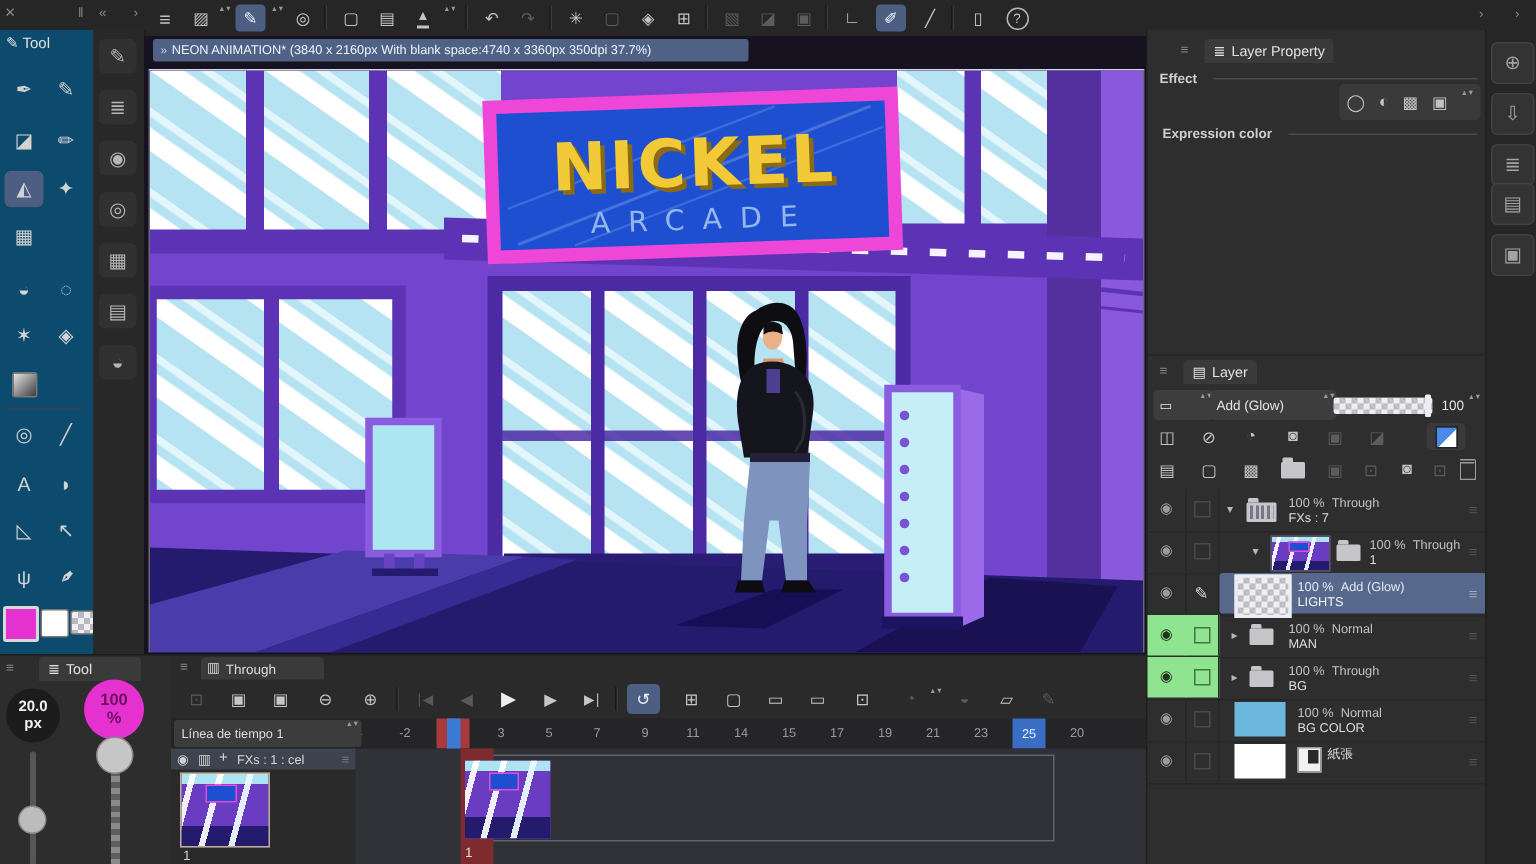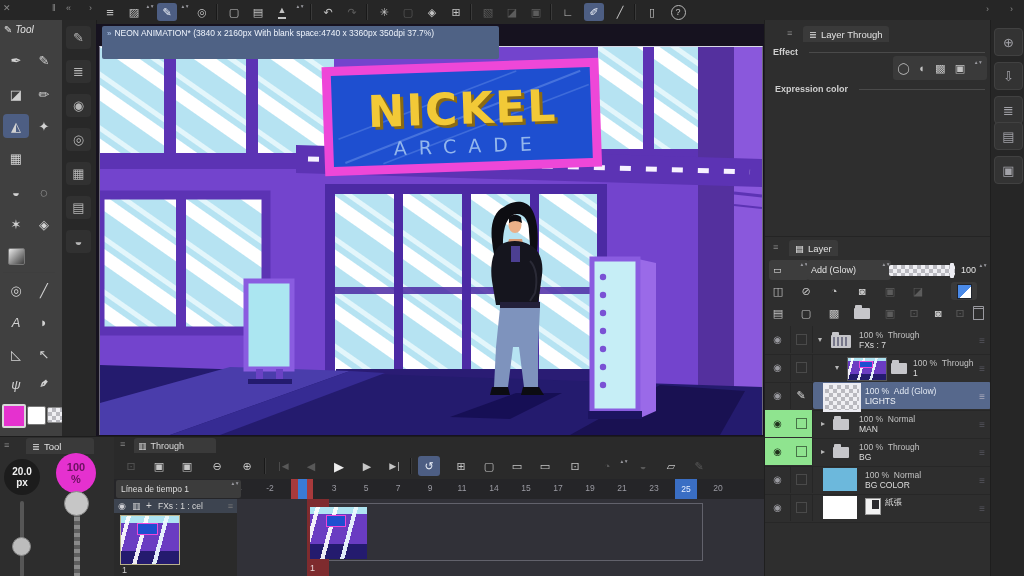--- a/index.html
+++ b/index.html
@@ -12,25 +12,25 @@
   .ic{position:absolute;top:3px;width:20px;height:18px;display:flex;align-items:center;justify-content:center;
       font-size:11px;color:#c4c4c4;border-radius:3px;}
   .ic.hl{background:#4d5e83;color:#eef2fa;}
   .ic.dim{color:#5c5c5c;}
   .chev{position:absolute;top:4px;width:8px;height:16px;font-size:5.5px;line-height:5px;color:#9a9aa0;
         text-align:center;word-break:break-all;white-space:normal;}
   .divv{position:absolute;top:4px;width:1px;height:16px;background:#191919;box-shadow:1px 0 0 #3a3a3a;}
   .exp{border-bottom:2px solid #c4c4c4;line-height:9px;height:11px;font-size:9px;}
   .helpc{border:1px solid #b8b8b8;border-radius:50%;width:13px;height:13px;line-height:13px;text-align:center;font-size:9px;}
   
-  #doc-tab{position:absolute;left:102px;top:26px;width:392px;height:33px;background:#4f6285;border-radius:2px;
+  #doc-tab{position:absolute;left:102px;top:26px;width:392px;height:15px;background:#4f6285;border-radius:2px;
            color:#eef3fc;font-size:8.5px;line-height:15px;padding-left:5px;white-space:nowrap;overflow:hidden;z-index:6;}
   #doc-tab .mark{color:#b9d0f2;margin-right:3px;font-size:8px;}
   
-  #tool-panel{position:absolute;left:0;top:20px;width:62px;height:416px;background:#404040;border-right:1px solid #d946ef;font-style:italic;}
+  #tool-panel{position:absolute;left:0;top:20px;width:62px;height:416px;background:#0c4a6e;border-right:1px solid #d946ef;}
   #tool-panel .hdr{position:absolute;left:4px;top:4px;font-size:10px;color:#e0e0e0;}
   .tic{position:absolute;width:26px;height:24px;display:flex;align-items:center;justify-content:center;
        font-size:13px;color:#d2d2d2;border-radius:4px;}
   .tic.sel{background:#4d5e83;}
   .gradsq{width:15px;height:15px;background:linear-gradient(135deg,#e8e8e8,#3c3c3c);border:1px solid #777;border-radius:2px;}
   .tooldiv{position:absolute;left:3px;width:52px;height:1px;background:#3e3e3e;}
   .swatch{position:absolute;border-radius:2px;}
   
   #mid-strip{position:absolute;left:62px;top:20px;width:34px;height:416px;background:#282828;border-right:1px solid #1d1d1d;}
   .msic{position:absolute;left:4px;width:25px;height:23px;display:flex;align-items:center;justify-content:center;
@@ -395,21 +395,21 @@
     <div class="mini-art" style="position:absolute;left:196px;top:70px;width:57px;height:52px;z-index:2"></div>
     <span style="position:absolute;left:196px;top:126px;color:#e8d8d8;z-index:2">1</span>
 
   </div>
 
   <div id="right-panel">
 
     <span style="position:absolute;left:22px;top:8px;color:#888">≡</span>
     <div class="ptab" style="left:38px;top:6px">
       <span>≣</span>
-      <span>Layer Through</span>
+      <span>Layer Property</span>
     </div>
     <span class="plabel" style="left:8px;top:27px">Effect</span>
     <div class="lab-line" style="left:44px;top:32px;width:176px"></div>
     <div class="grpbox" style="left:128px;top:36px;width:94px;height:24px">
       <span class="gbic">◯</span>
       <span class="gbic">◐</span>
       <span class="gbic">▩</span>
       <span class="gbic">▣</span>
       <span class="chev" style="position:relative;top:0">▴ ▾</span>
     </div>

